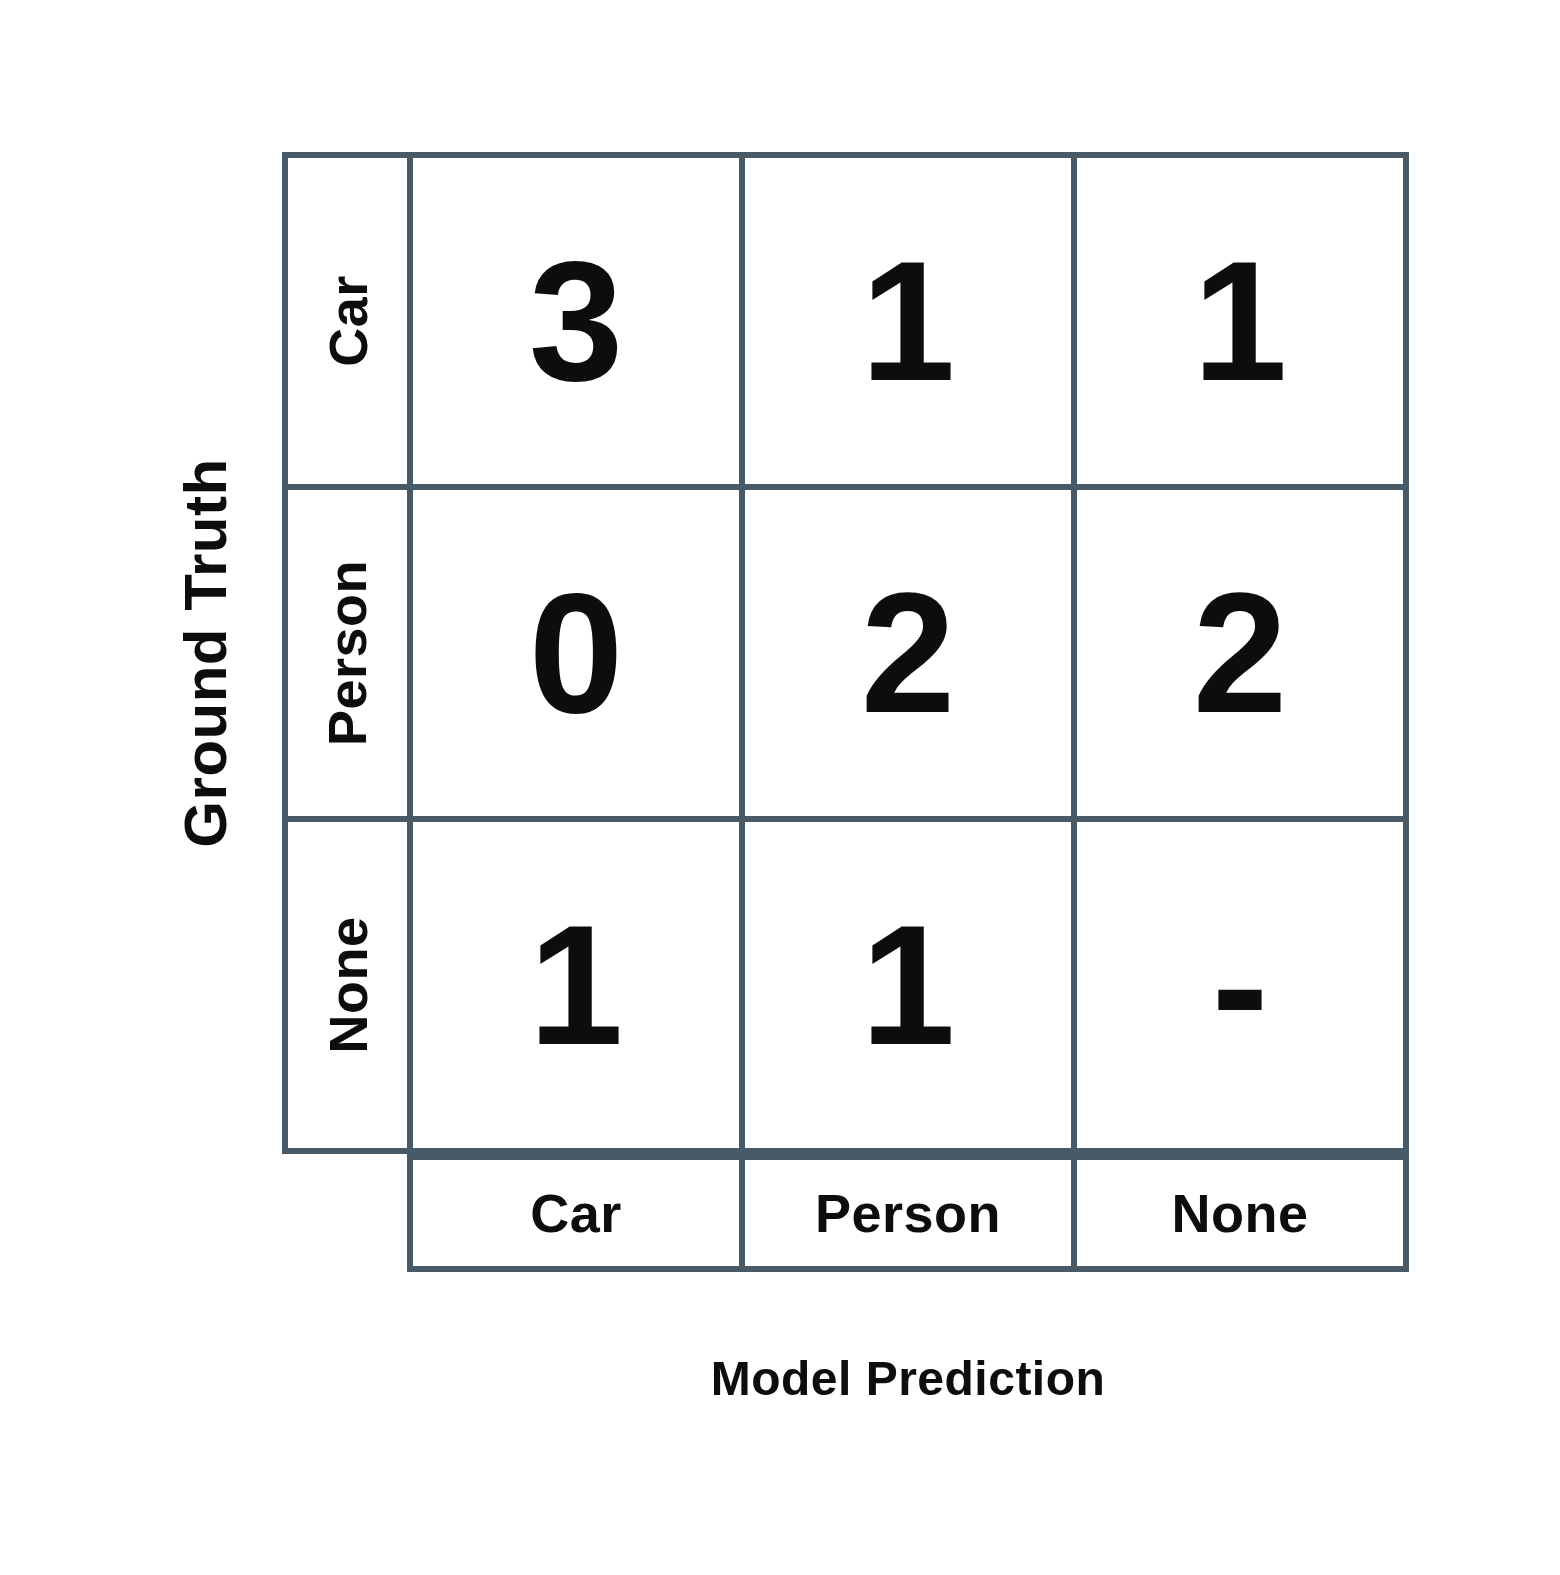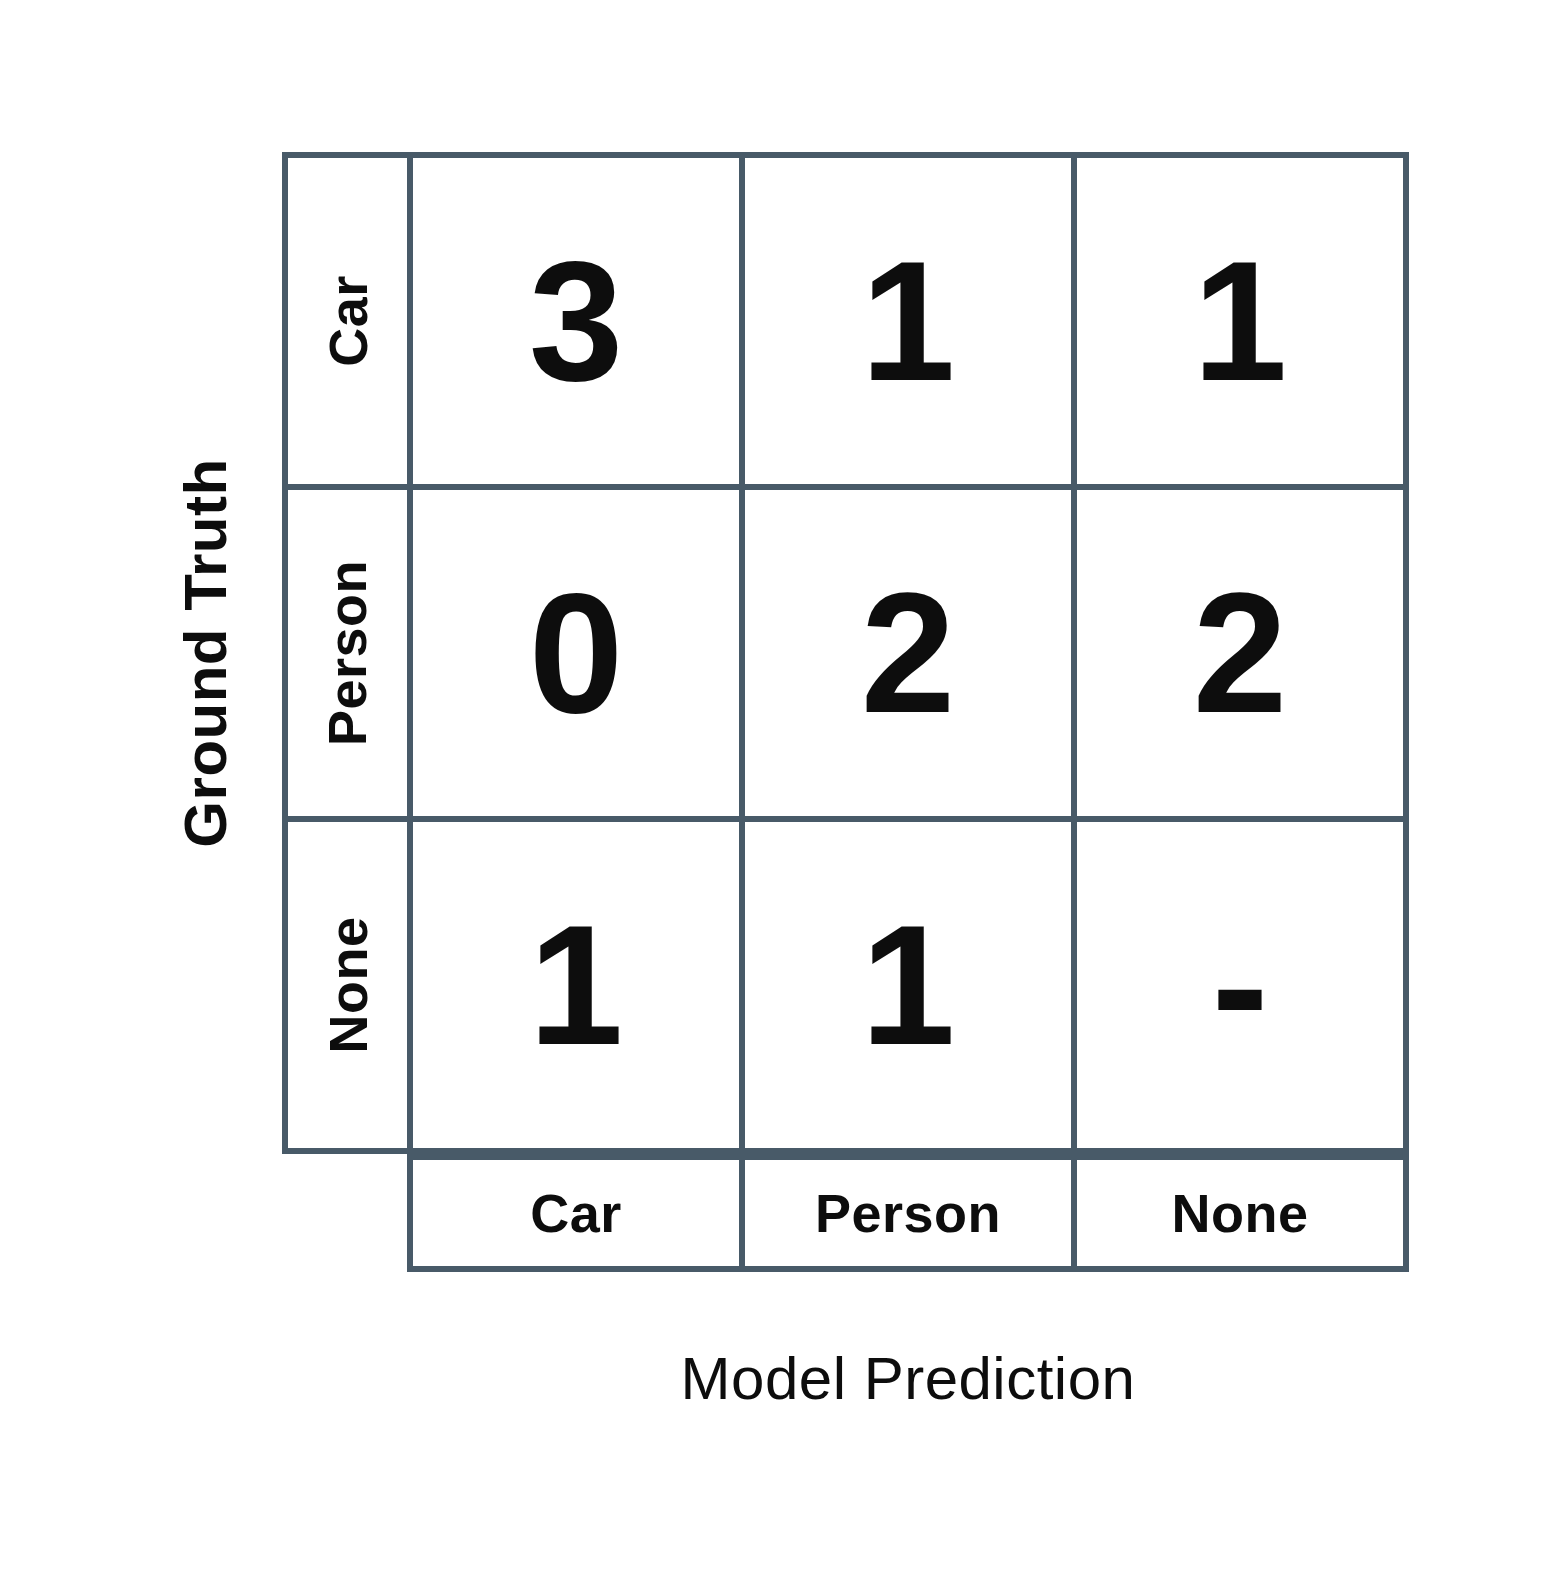--- a/index.html
+++ b/index.html
@@ -69,22 +69,22 @@
     transform: translate(-50%, -50%) rotate(-90deg);
     white-space: nowrap;
     font-size: 60px;
     font-weight: bold;
     letter-spacing: 0.5px;
   }
   .x-axis-title {
     position: absolute; left: 908px; top: 1378px;
     transform: translate(-50%, -50%);
     white-space: nowrap;
-    font-size: 60px;
-    font-weight: normal;
+    font-size: 48px;
+    font-weight: bold;
     letter-spacing: 0.5px;
   }
 </style>
 </head>
 <body>
 
 <div class="stage">
 
   <div class="y-axis-title">Ground Truth</div>
 

